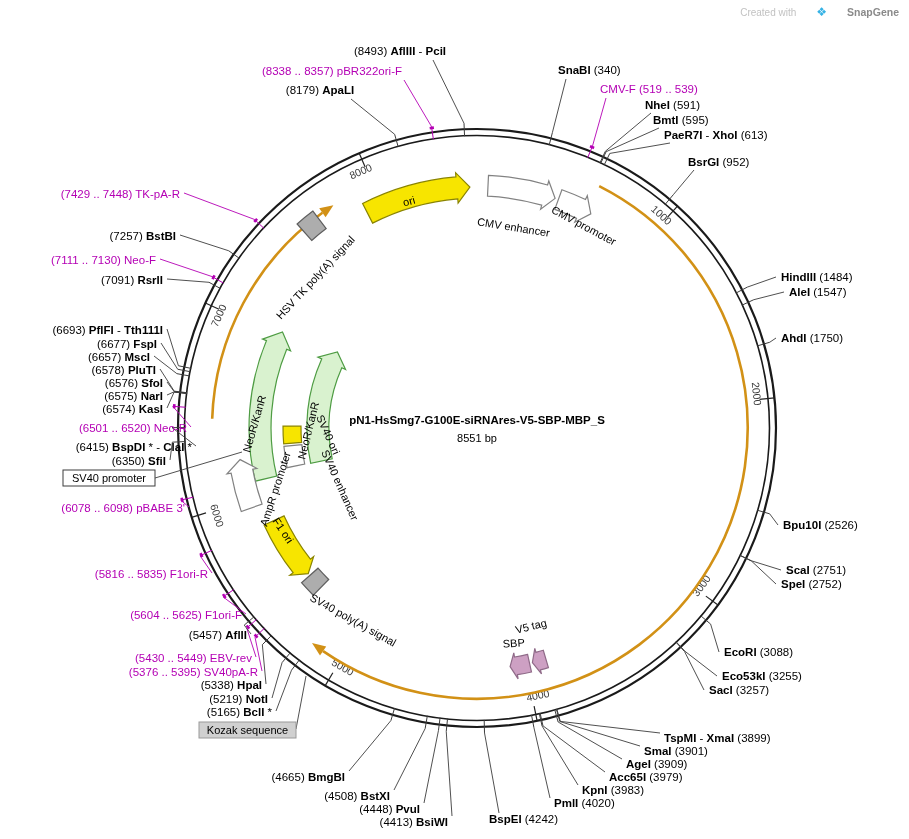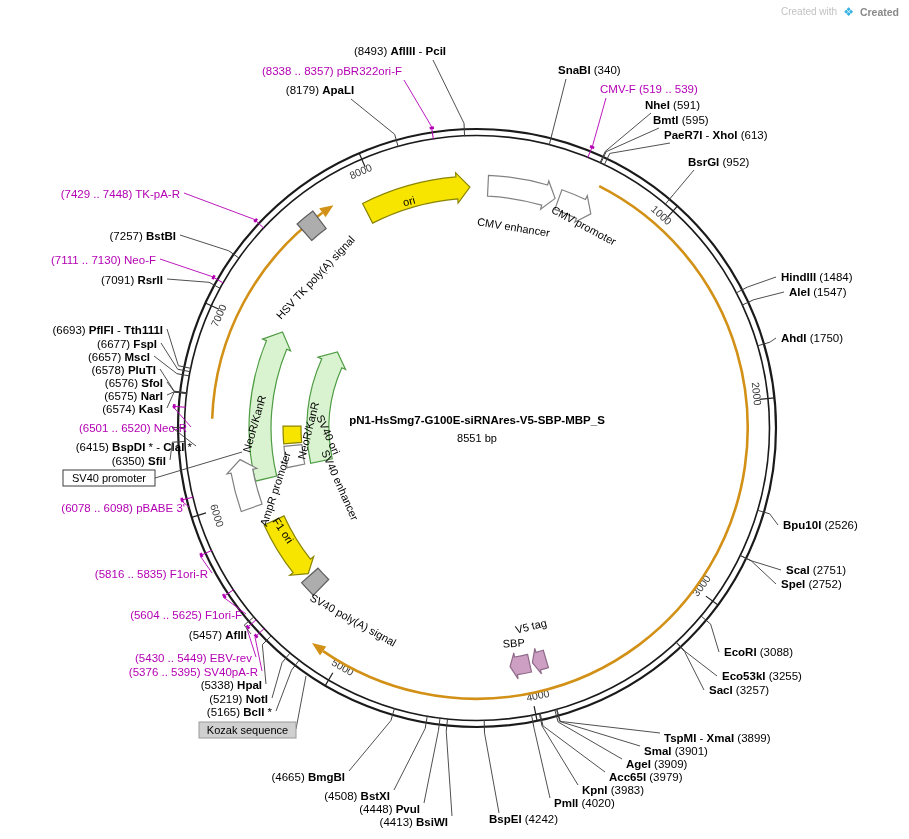--- a/index.html
+++ b/index.html
@@ -1,32 +1,32 @@
 <!DOCTYPE html>
 <html><head>
 <meta charset="utf-8">
 <style>
   html,body{margin:0;padding:0;background:#ffffff;}
   #stage{position:relative;width:909px;height:839px;background:#ffffff;overflow:hidden;
          font-family:"Liberation Sans","DejaVu Sans",sans-serif;}
   #map{position:absolute;left:0;top:0;}
   #map text{font-family:"Liberation Sans","DejaVu Sans",sans-serif;}
-  .credit{position:absolute;top:6px;right:10px;display:flex;align-items:flex-start;gap:6px;
+  .credit{position:absolute;top:6px;right:10px;display:flex;align-items:center;gap:20px;
           font-size:10px;color:#c2c2c2;}
   .credit .logo{color:#35b2e5;font-size:12px;line-height:1;}
   .credit .brand{color:#8a8a8a;font-weight:bold;font-size:10.5px;}
 </style>
 </head>
 <body>
 
 <div id="stage">
   <div class="credit">
     <span>Created with</span>
     <span class="logo">❖</span>
-    <span class="brand">Created</span>
+    <span class="brand">SnapGene</span>
   </div>
   <svg id="map" width="909" height="839" viewBox="0 0 909 839">
       <circle cx="477" cy="428" r="299" fill="none" stroke="#1A1A1A" stroke-width="2.2"></circle>
       <circle cx="477" cy="428" r="292.5" fill="none" stroke="#1A1A1A" stroke-width="1.6"></circle>
       <line x1="667.4024070684458" y1="217.27998817734021" x2="677.4588722305116" y2="206.15041008811525" stroke="#222222" stroke-width="1.2"></line>
       <text x="659.0" y="217.9" text-anchor="middle" font-size="10.5" fill="#3A3A3A" transform="rotate(42.1 659.0 217.9)">1000</text>
       <line x1="759.5464610459562" y1="399.30335646097274" x2="774.469689622327" y2="397.78768866841847" stroke="#222222" stroke-width="1.2"></line>
       <text x="752.9" y="394.1" text-anchor="middle" font-size="10.5" fill="#3A3A3A" transform="rotate(84.2 752.9 394.1)">2000</text>
       <line x1="705.8806465375721" y1="596.1358071338254" x2="717.9694130800495" y2="605.0162194824429" stroke="#222222" stroke-width="1.2"></line>
       <text x="704.4" y="587.9" text-anchor="middle" font-size="10.5" fill="#3A3A3A" transform="rotate(-53.7 704.4 587.9)">3000</text>

